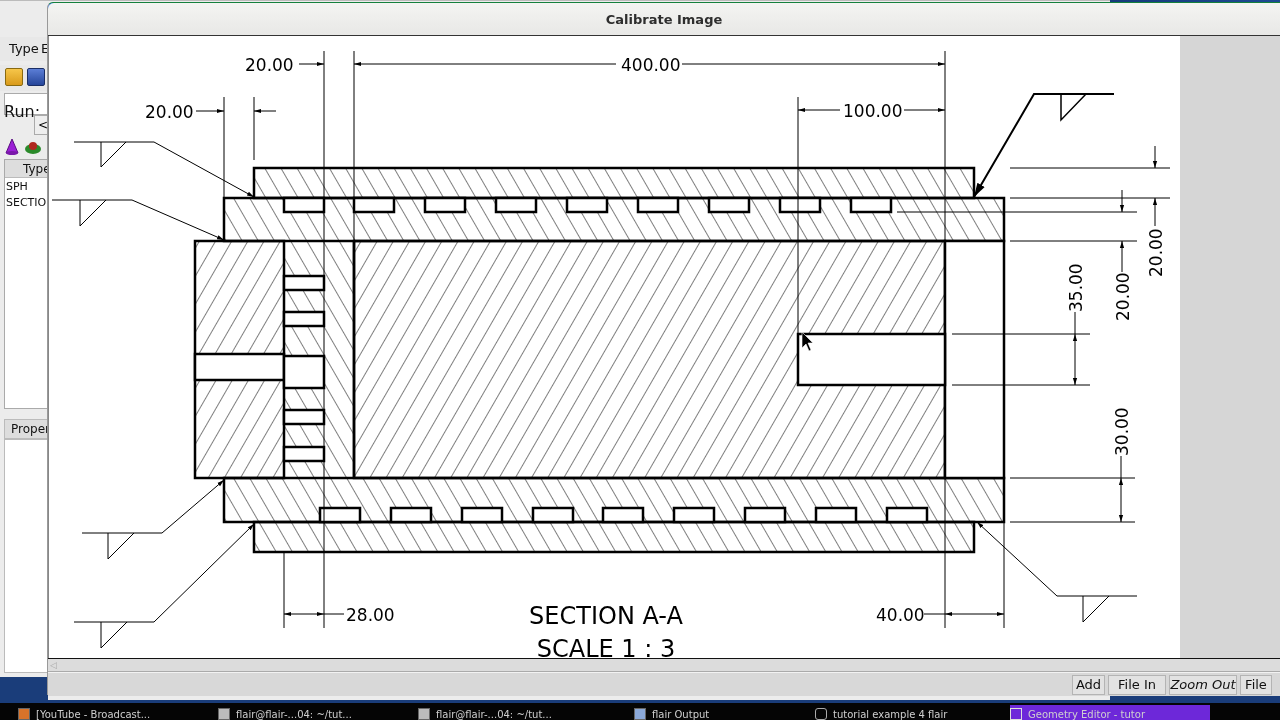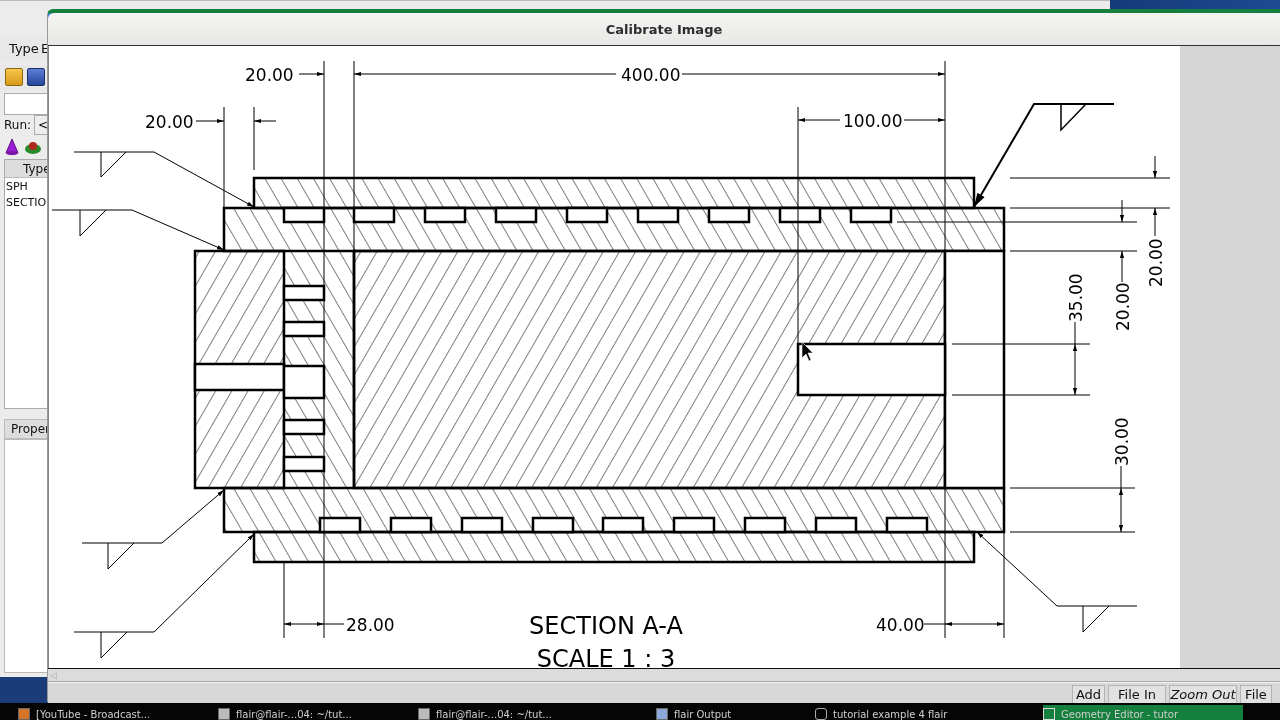--- a/index.html
+++ b/index.html
@@ -9,46 +9,46 @@
   
   .desktop-bg { position: absolute; left: 1110px; top: 0; width: 170px; height: 10px; background: linear-gradient(90deg,#153a7a,#1d4a92); }
 
   
   .bg-app { position: absolute; left: 0; top: 0; width: 1110px; height: 700px; background: #ececec; border-top: 1px solid #bbb; }
   .bg-app .menubar { position: absolute; left: 0; top: 36px; width: 60px; height: 24px; background: #e8e8e8; }
   .bg-app .menu-item { position: absolute; top: 40px; font-size: 13px; color: #111; }
   .bg-app .toolbar { position: absolute; left: 0; top: 64px; width: 60px; height: 26px; background: #e8e8e8; }
   .tb-icon { position: absolute; top: 67px; width: 18px; height: 18px; border-radius: 2px; }
   .bg-app .field { position: absolute; left: 4px; top: 92px; width: 50px; height: 22px; background: #fff; border: 1px solid #aaa; }
-  .bg-app .run-label { position: absolute; left: 4px; top: 117px; font-size: 12px; color: #111; }
+  .bg-app .run-label { position: absolute; left: 4px; top: 101px; font-size: 16px; color: #111; }
   .bg-app .run-select { position: absolute; left: 34px; top: 114px; width: 20px; height: 20px; border: 1px solid #aaa; background: #eee; font-size: 12px; padding-left: 3px; line-height: 18px; }
   .bg-app .shape-icons { position: absolute; left: 2px; top: 136px; width: 50px; height: 20px; }
   .bg-app .list-panel { position: absolute; left: 4px; top: 158px; width: 50px; height: 250px; background: #fff; border: 1px solid #aaa; }
   .bg-app .list-header { position: absolute; left: 0; top: 0; width: 50px; height: 18px; background: #ddd; border-bottom: 1px solid #bbb; font-size: 12px; padding-left: 18px; line-height: 18px; color: #111; }
   .bg-app .list-row { position: absolute; left: 1px; font-size: 11px; color: #111; }
   .bg-app .prop-header { position: absolute; left: 4px; top: 418px; width: 50px; height: 20px; background: #ddd; border: 1px solid #bbb; font-size: 12px; padding-left: 6px; line-height: 18px; color: #111; }
   .bg-app .prop-panel { position: absolute; left: 4px; top: 438px; width: 50px; height: 234px; background: #fff; border: 1px solid #bbb; }
   .bg-app .left-blue { position: absolute; left: 0; top: 676px; width: 48px; height: 24px; background: #1a3d7a; }
 
   
-  .dialog { position: absolute; left: 47px; top: 9px; width: 1233px; height: 693px; background: #3b82f6; border-left: 1px solid #999; border-top: 4px solid #15803d; border-top-left-radius: 6px; }
+  .dialog { position: absolute; left: 47px; top: 2px; width: 1233px; height: 693px; background: #3b82f6; border-left: 1px solid #999; border-top: 1px solid #15803d; border-top-left-radius: 6px; }
   .titlebar { position: absolute; left: 0; top: 0; width: 100%; height: 33px; background: linear-gradient(#f4f4f2,#e8e8e6); border-bottom: 1px solid #333; border-top-left-radius: 6px; }
   .title { position: absolute; left: 0; width: 100%; top: 9px; text-align: center; font-weight: bold; font-size: 13px; color: #2e2e2e; }
   .canvas-area { position: absolute; left: 0; top: 33px; width: 1132px; height: 622px; background: #fff; border-left: 1px solid #888; }
   .right-gray { position: absolute; left: 1132px; top: 33px; width: 101px; height: 622px; background: #d6d6d6; }
   .hscroll { position: absolute; left: 0; top: 655px; width: 1233px; height: 14px; background: #dcdcdc; border-top: 1px solid #111; border-bottom: 1px solid #aaa; }
   .hscroll .arrow { position: absolute; left: 2px; top: 1px; width: 10px; height: 10px; color: #aaa; font-size: 9px; line-height: 10px; }
   .button-bar { position: absolute; left: 0; top: 669px; width: 1233px; height: 24px; background: #d8d8d8; border-top: 1px solid #f2f2f2; }
   .btn { position: absolute; top: 2px; height: 20px; background: #e2e2e2; border: 1px solid #b4b4b4; font-size: 13px; color: #111; line-height: 18px; text-align: center; font-family: "DejaVu Sans", sans-serif; }
 
   
   .taskbar { position: absolute; left: 0; top: 703px; width: 1280px; height: 17px; background: #050505; }
   .task { position: absolute; top: 2px; height: 15px; font-size: 10px; color: #cfcfcf; white-space: nowrap; overflow: hidden; line-height: 20px; }
   .task .ticon { display: inline-block; width: 12px; height: 12px; background: #bbb; margin-right: 6px; vertical-align: -2px; border: 1px solid #666; }
-  .task.active { background: #15803d; margin-left: 33px; }
+  .task.active { background: #6d28d9; }
 
   svg text { font-family: "DejaVu Sans", sans-serif; }
 </style>
 </head>
 <body>
 
 <div id="root">
   <div class="desktop-bg"></div>
 
   <div class="bg-app">
@@ -268,21 +268,21 @@
   <div class="taskbar">
     <div class="task" style="left:18px; width:190px;">
       <span class="ticon" style="background:#d8732a;"></span><span>[YouTube - Broadcast...</span>
     </div>
     <div class="task" style="left:218px; width:190px;">
       <span class="ticon"></span><span>flair@flair-...04: ~/tut...</span>
     </div>
     <div class="task" style="left:418px; width:190px;">
       <span class="ticon"></span><span>flair@flair-...04: ~/tut...</span>
     </div>
-    <div class="task" style="left:618px; width:190px;padding-left:38px;">
+    <div class="task" style="left:596px; width:190px;padding-left:38px;">
       <span class="ticon" style="background:#8aa8d8;"></span><span>flair Output</span>
     </div>
     <div class="task" style="left:815px; width:190px;">
       <span class="ticon" style="background:transparent; border-radius:3px; border-color:#aaa;"></span><span>tutorial example 4 flair</span>
     </div>
     <div class="task active" style="left:1010px; width:200px;">
       <span class="ticon" style="background:transparent; border-color:#ddd;"></span><span>Geometry Editor - tutor</span>
     </div>
   </div>
 </div>

